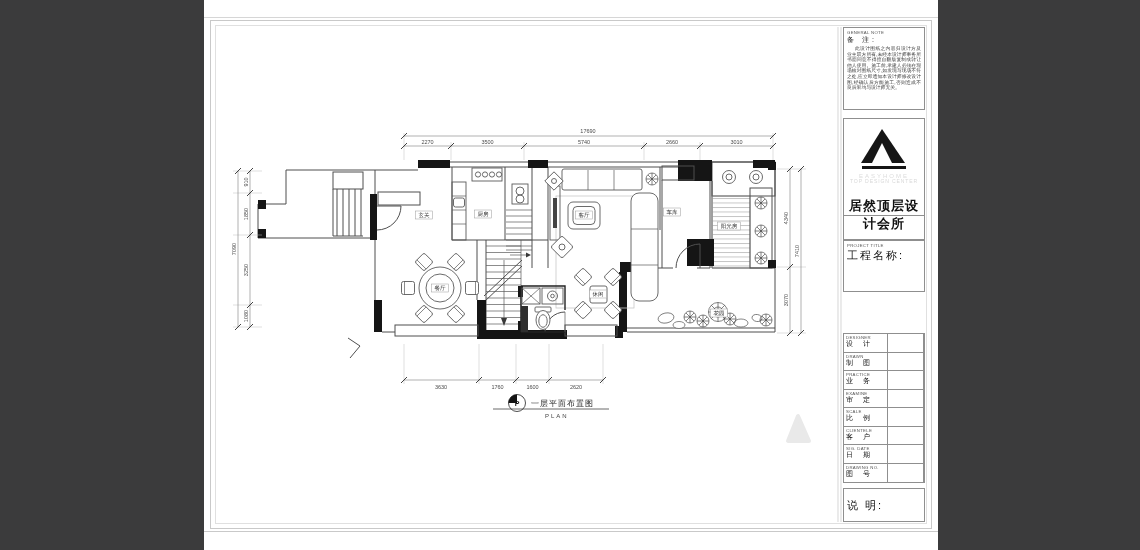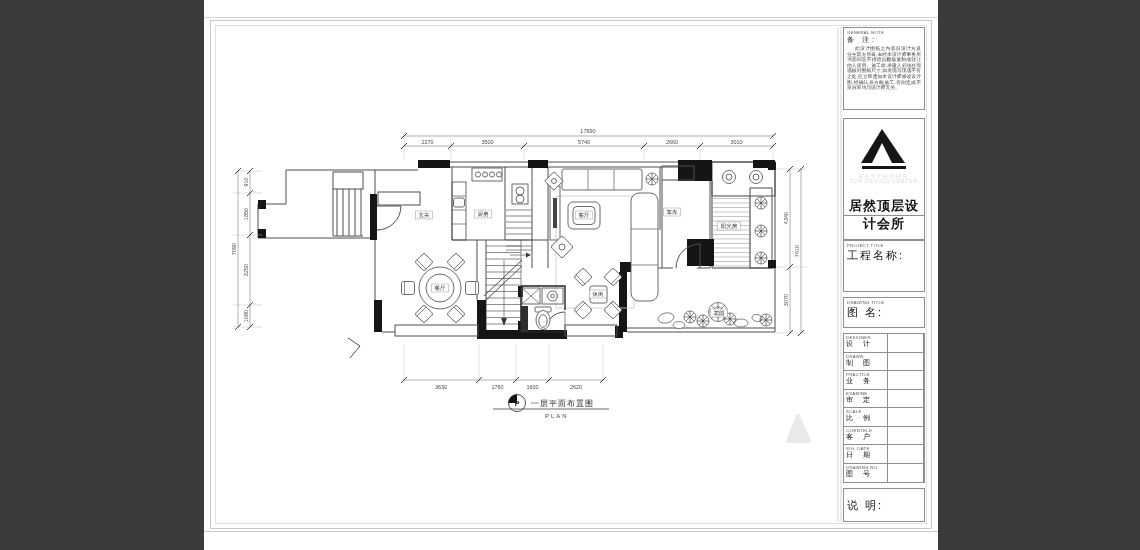--- a/index.html
+++ b/index.html
@@ -346,24 +346,20 @@
         <span class="brand-en2">TOP DESIGN CENTER</span>
         <span class="brand-cn">居然顶层设计会所</span>
         <div class="logo-split"></div>
       </section>
 
       <section class="project">
         <span class="en-micro">PROJECT TITLE</span>
         <span class="cn-field">工程名称:</span>
       </section>
 
-      <section class="drawingtitle">
-        <span class="en-micro">DRAWING TITLE</span>
-        <span class="cn-field">图  名:</span>
-      </section>
 
       <section class="fields">
         <div class="frow">
           <div class="fcell">
               <span class="en-micro">DESIGNER</span>
               <span class="cn-field">设 计</span>
             </div>
           <div class="fcell fval"></div>
         </div>
         <div class="frow">

